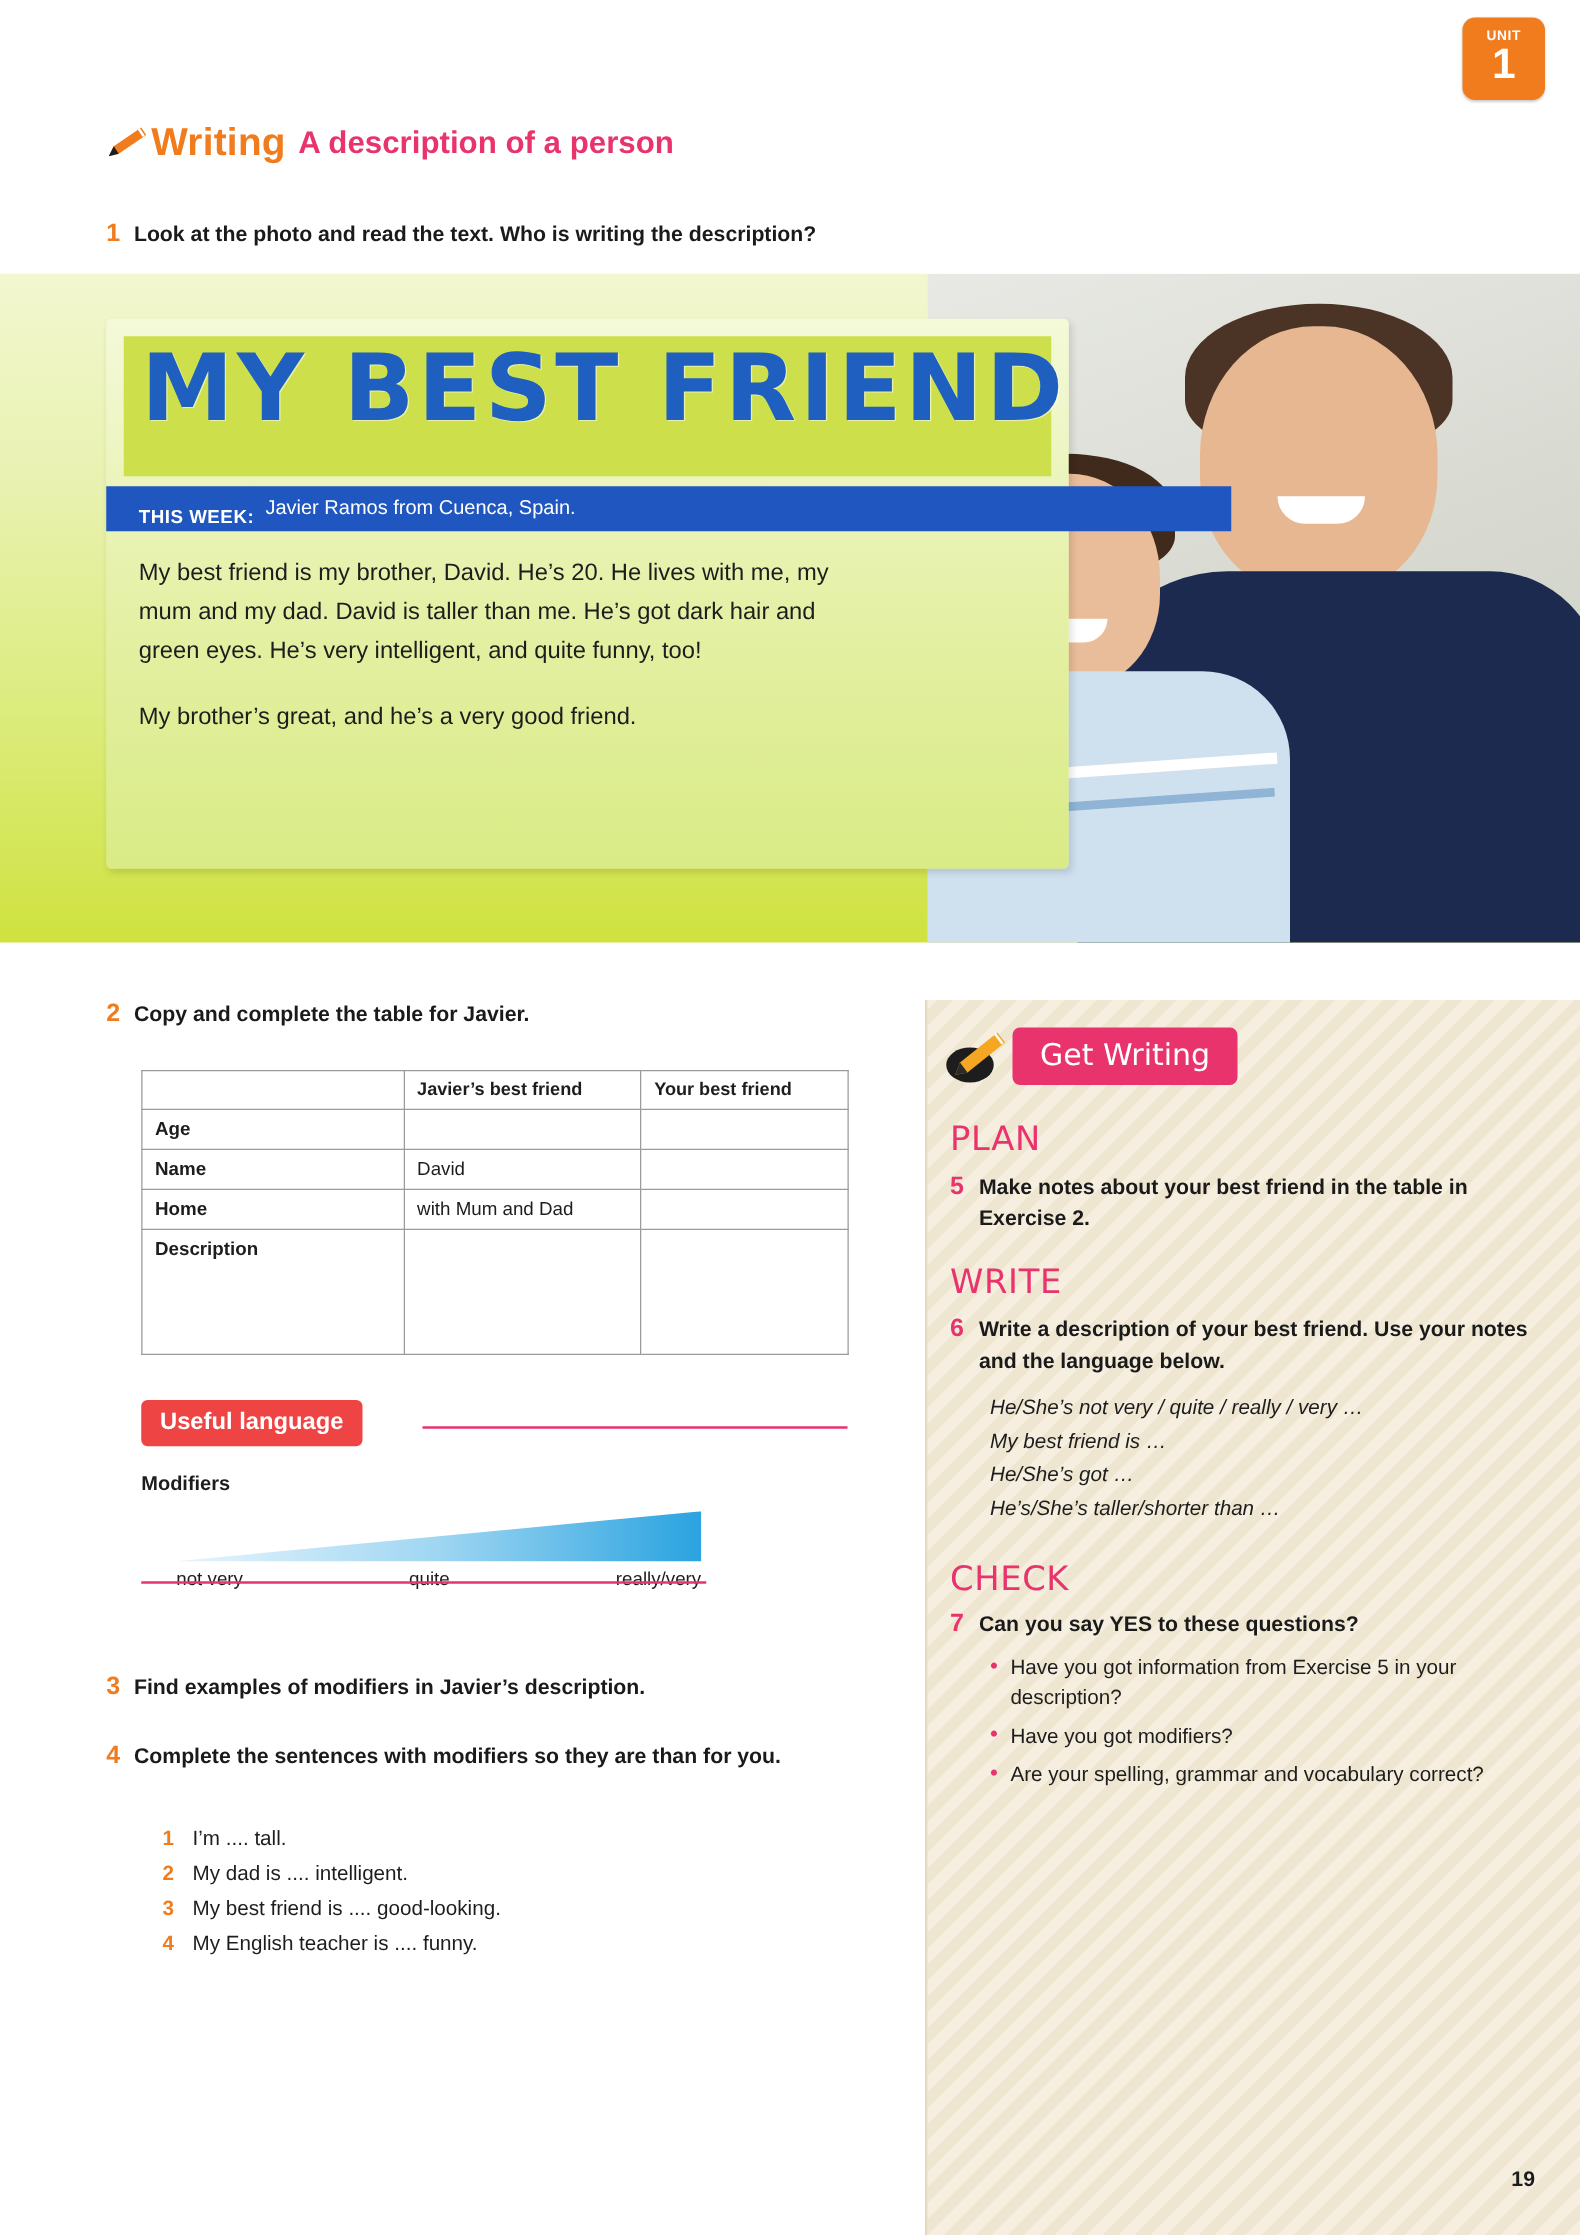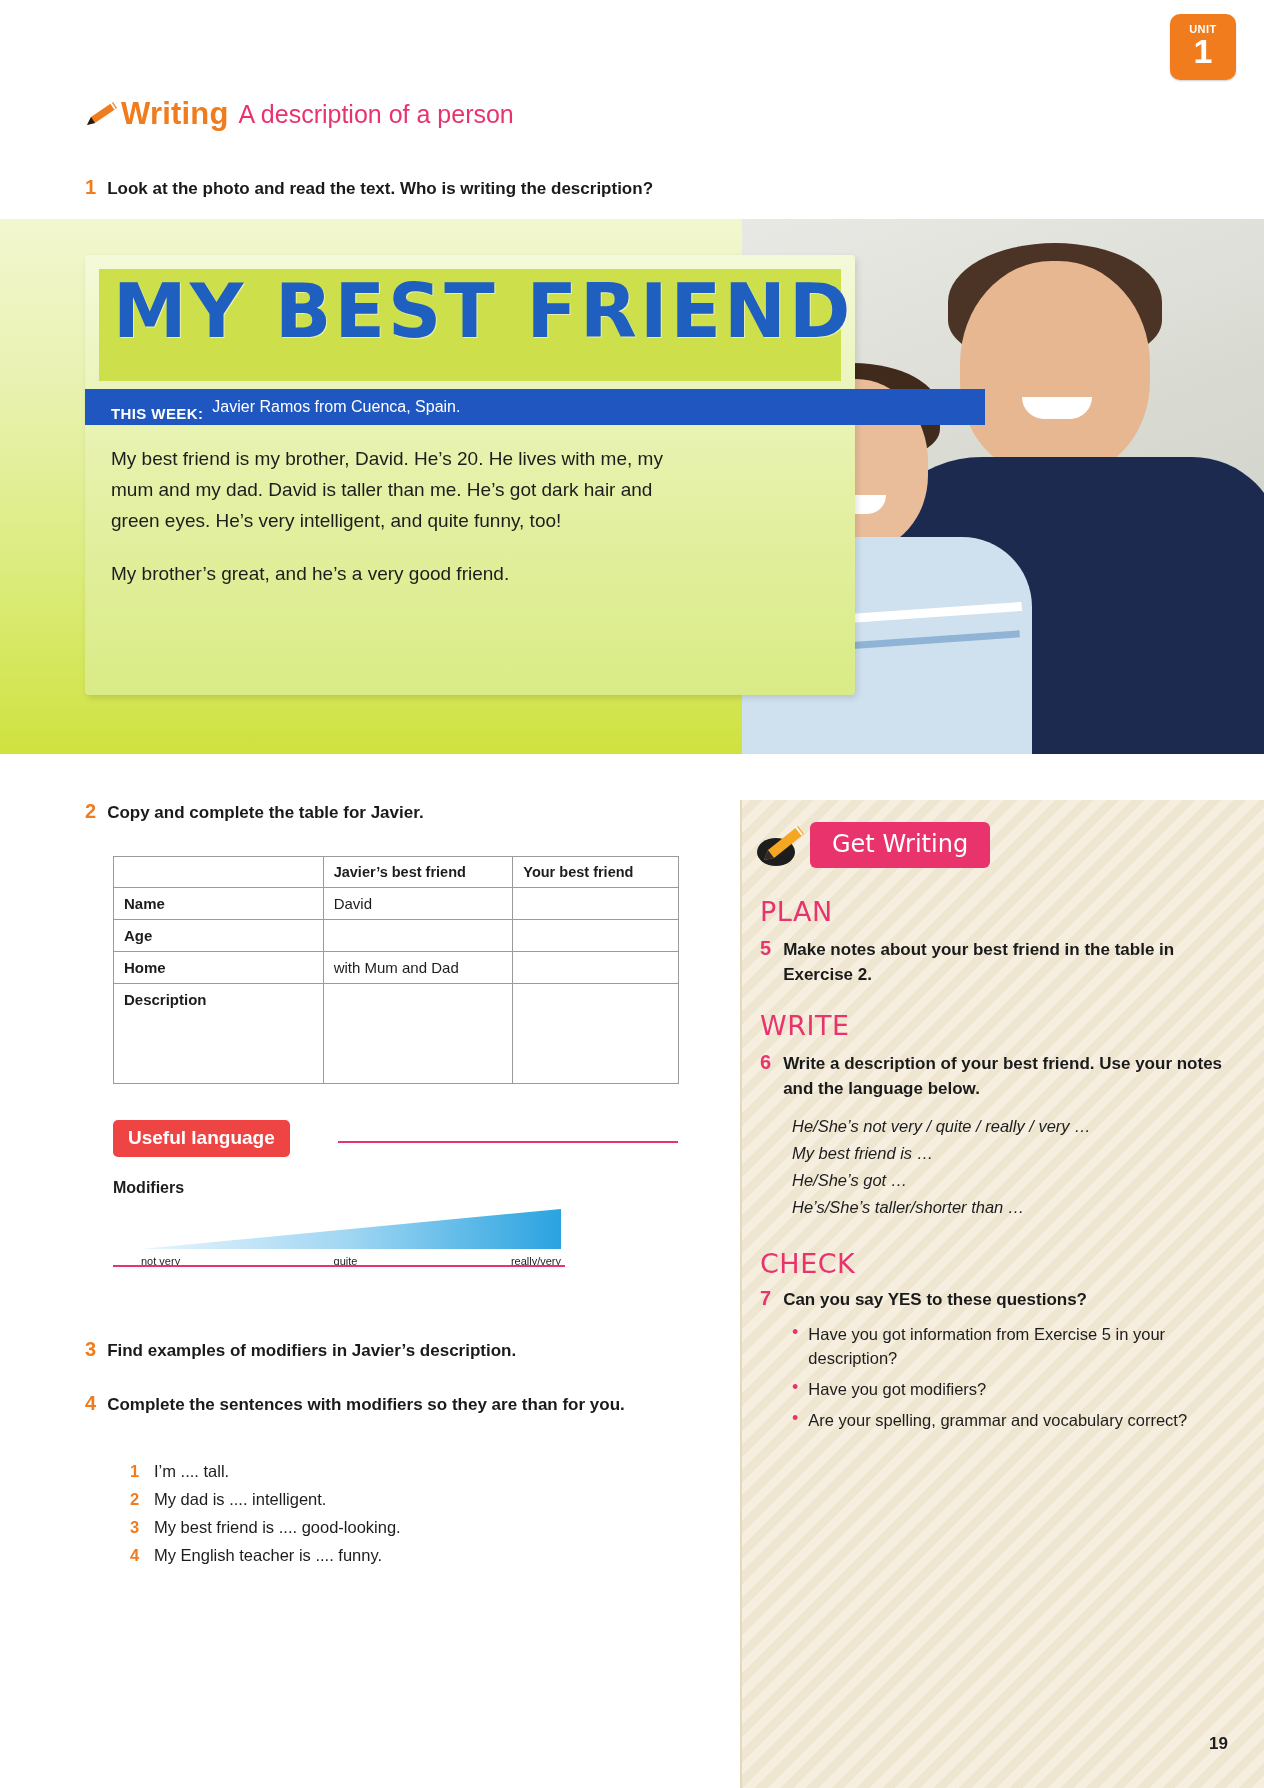--- a/index.html
+++ b/index.html
@@ -48,21 +48,21 @@
   }
   .pencil-icon { width: 34px; height: 30px; position: relative; }
   .header-title {
     font-size: 31px;
     font-weight: bold;
     color: #f07c1e;
     letter-spacing: .2px;
   }
   .header-sub {
     font-size: 25px;
-    font-weight: normal;
+    font-weight: bold;
     color: #e8336d;
     margin-left: 8px;
   }
 
   
   .ex1-row {
     position: absolute;
     top: 176px; left: 85px;
     display: flex;
     align-items: baseline;
@@ -266,21 +266,21 @@
   }
   .wedge-area { position: relative; margin-top: 12px; height: 68px; }
   .wedge {
     position: absolute; left: 28px; top: 0;
     width: 420px; height: 42px;
   }
   .wedge-labels {
     position: absolute; left: 28px; top: 46px;
     width: 420px;
     display: flex; justify-content: space-between;
-    font-size: 11px; color: #1d1d1d;
+    font-size: 15px; color: #1d1d1d;
   }
   .ul-rule-bottom {
     position: absolute;
     left: 113px; top: 1265px;
     width: 452px; height: 2px;
     background: #e8336d;
   }
 
   
   .ex3-row { position: absolute; top: 1338px; left: 85px; display: flex; gap: 11px; align-items: baseline; }
@@ -412,27 +412,27 @@
 </div>
 
 <table class="tbl">
   <tbody>
       <tr class="head">
     <th class="c-label"></th>
     <th class="c-jav">Javier’s best friend</th>
     <th class="c-you">Your best friend</th>
   </tr>
   <tr>
-    <td class="rowhead">Name</td>
-    <td>David</td>
+    <td class="rowhead">Age</td>
+    <td></td>
     <td></td>
   </tr>
   <tr>
-    <td class="rowhead">Age</td>
-    <td></td>
+    <td class="rowhead">Name</td>
+    <td>David</td>
     <td></td>
   </tr>
   <tr>
     <td class="rowhead">Home</td>
     <td>with Mum and Dad</td>
     <td></td>
   </tr>
   <tr class="tall">
     <td class="rowhead">Description</td>
     <td></td>

